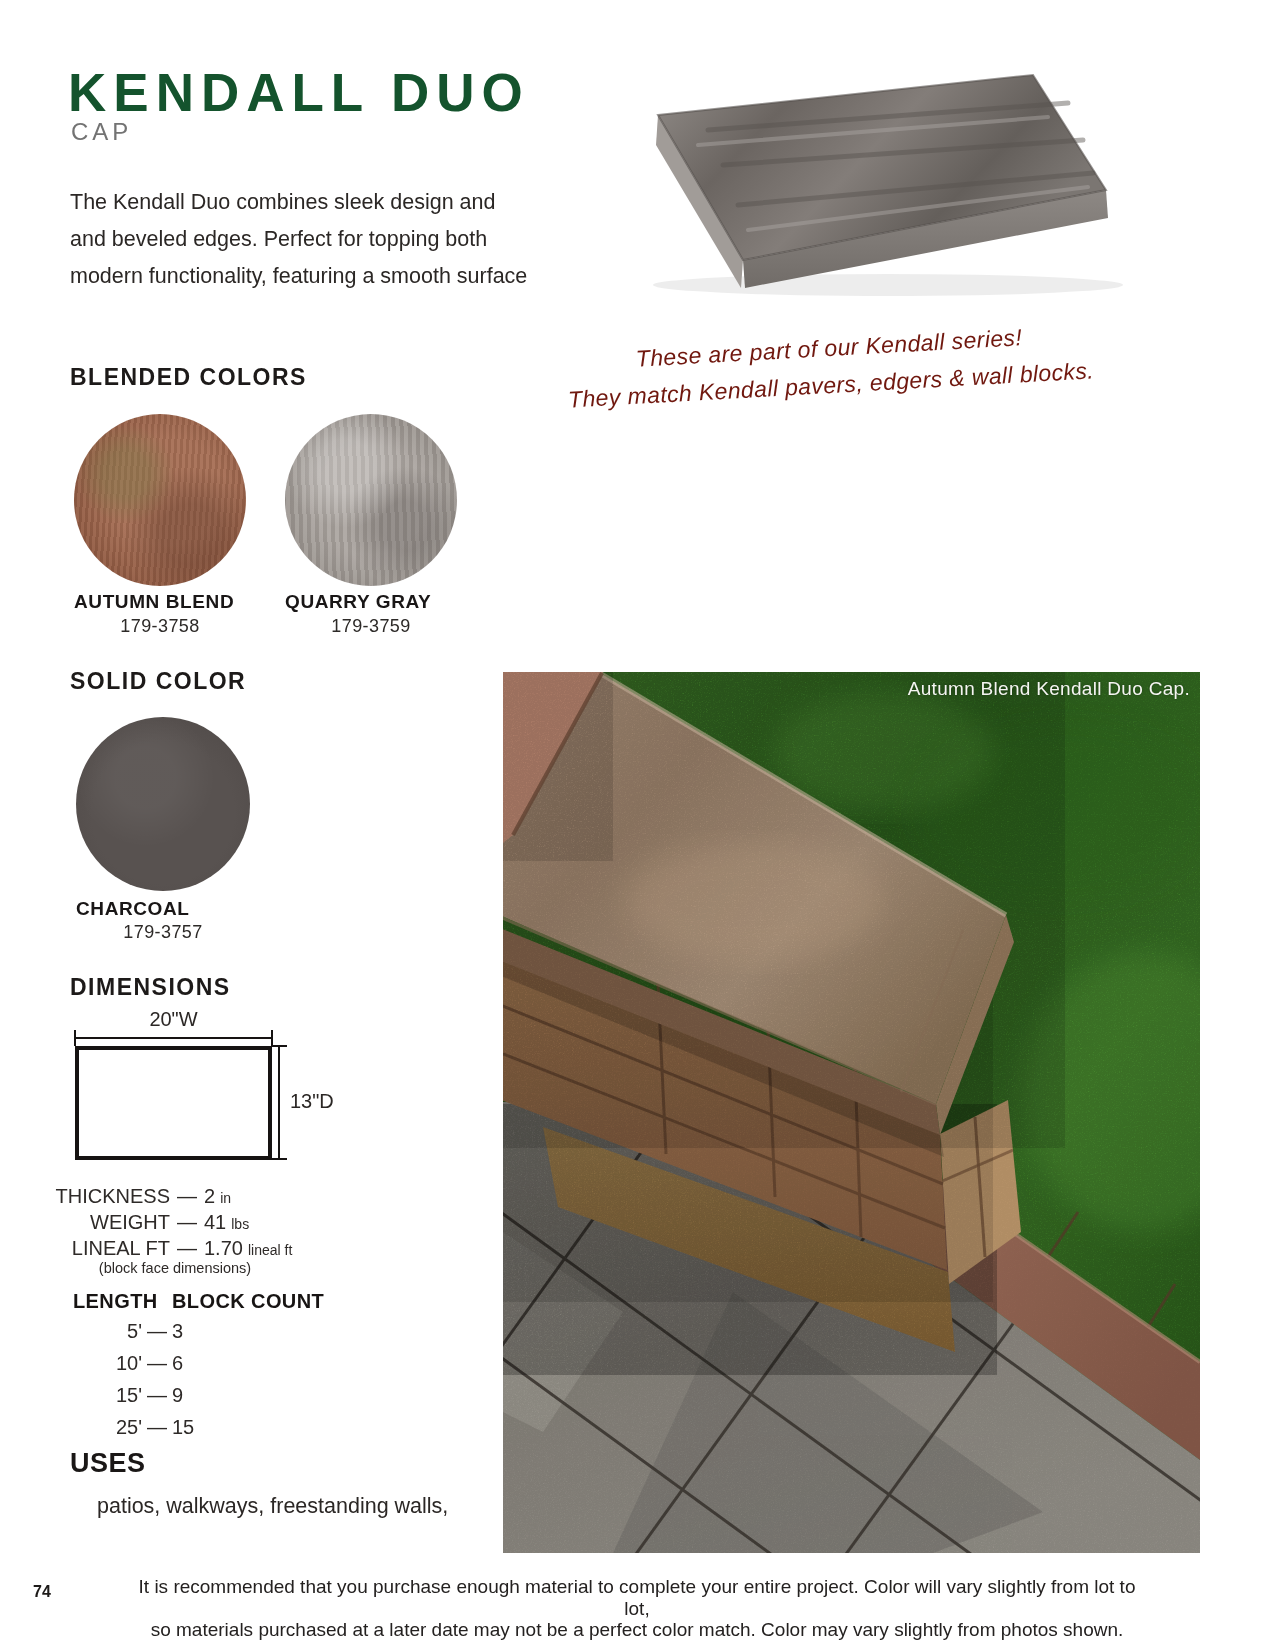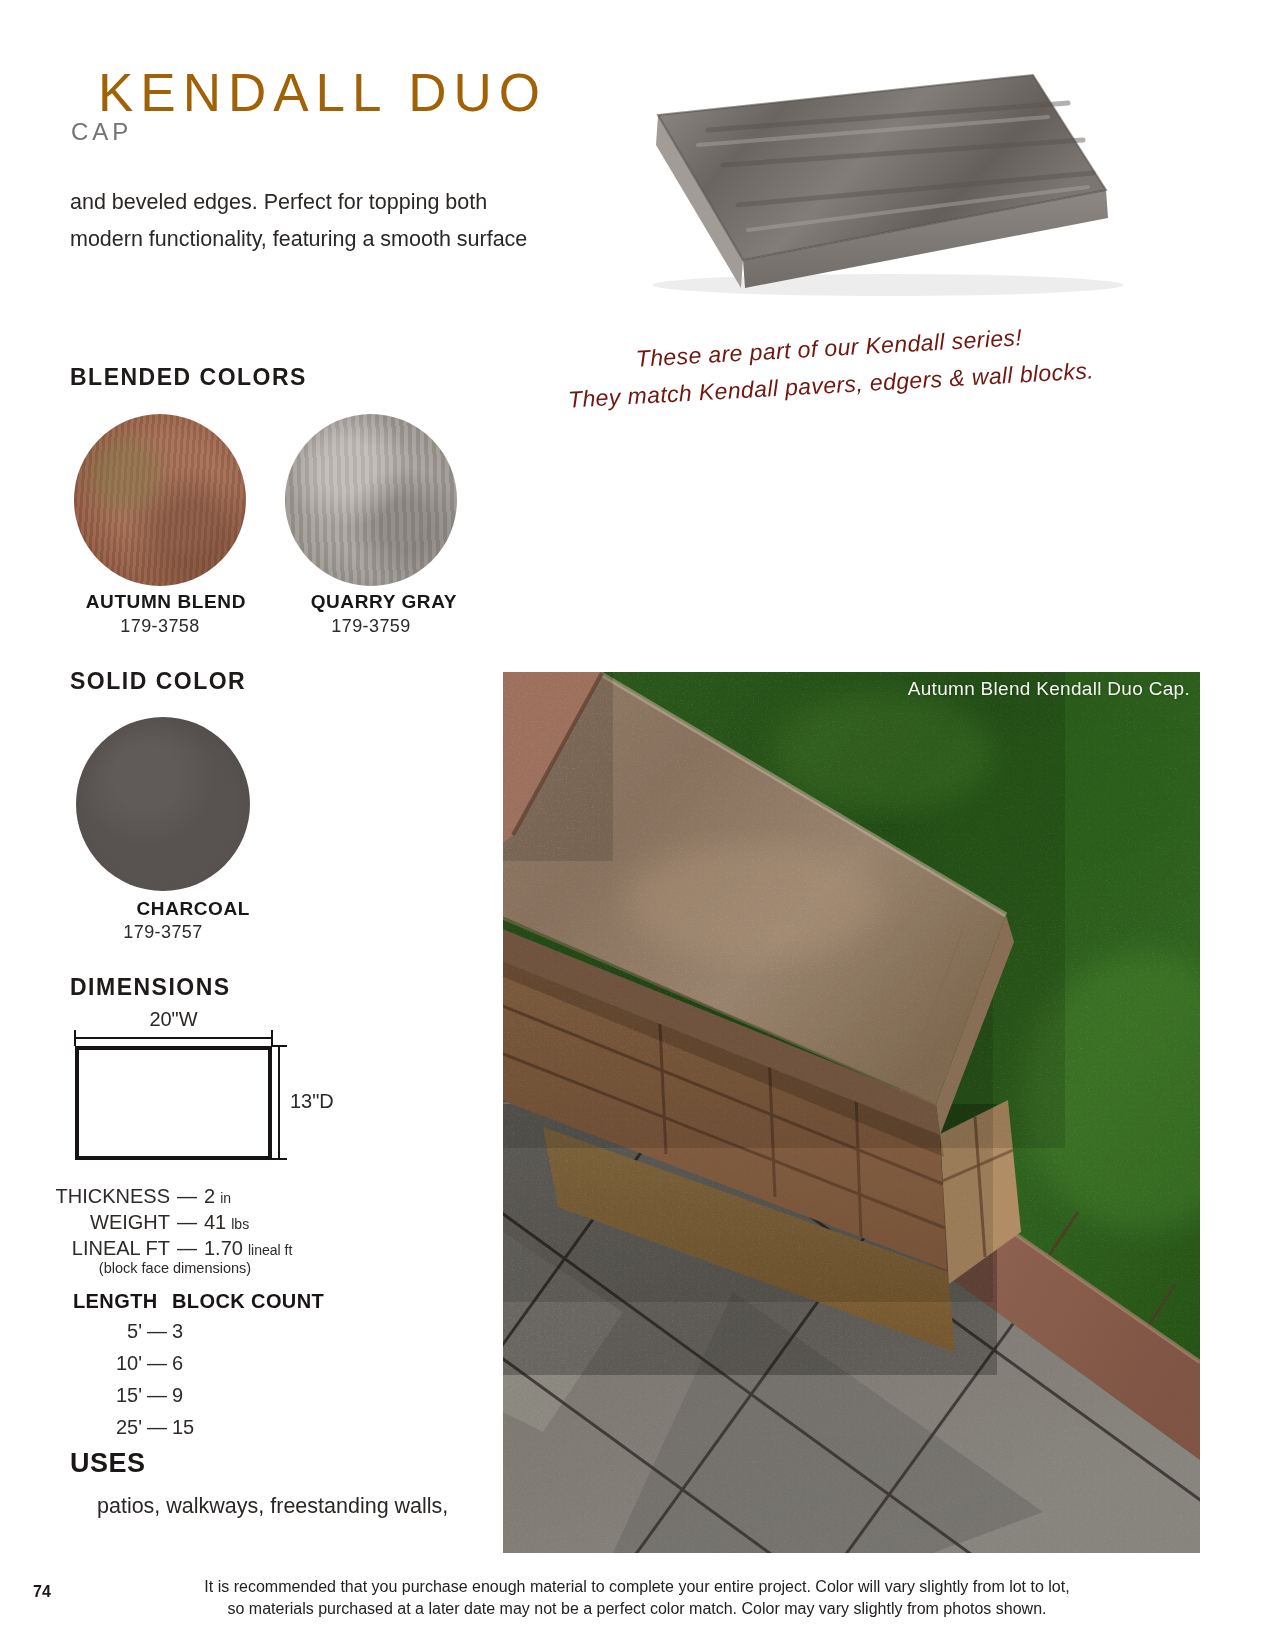--- a/index.html
+++ b/index.html
@@ -1,20 +1,20 @@
 <!DOCTYPE html>
 <html><head>
 <meta charset="utf-8">
 <style>
   html,body{margin:0;padding:0;background:#e8e8e8;}
   #page{position:relative;width:1275px;height:1650px;background:#ffffff;margin:0 auto;
         font-family:"Liberation Sans",sans-serif;color:#2c2927;overflow:hidden;}
   .abs{position:absolute;}
 
-  .title{left:68px;top:62px;font-size:53px;font-weight:400;letter-spacing:7px;color:#a16207;margin-left:30px;}
+  .title{left:68px;top:62px;font-size:53px;font-weight:700;letter-spacing:7px;color:#14532d;}
   .subtitle{left:71px;top:118px;font-size:24px;letter-spacing:4px;color:#737373;}
   .desc{left:70px;top:184px;font-size:21.5px;line-height:37px;color:#2b2725;}
 
   .note{left:530px;top:330px;width:600px;text-align:center;transform:rotate(-3.2deg);
         font-size:23px;line-height:37px;font-style:italic;letter-spacing:.4px;font-weight:500;}
 
   .h-sec{font-size:23px;font-weight:700;letter-spacing:1.5px;color:#1d1a19;}
   .swatch{border-radius:50%;}
   .sw-autumn{left:74px;top:414px;width:172px;height:172px;
      background:
@@ -25,21 +25,21 @@
   .sw-quarry{left:285px;top:414px;width:172px;height:172px;
      background:
        radial-gradient(circle at 35% 30%, rgba(255,255,255,.25) 0 16%, rgba(255,255,255,0) 38%),
        radial-gradient(circle at 70% 65%, rgba(70,64,62,.25) 0 15%, rgba(70,64,62,0) 36%),
        repeating-linear-gradient(88deg, rgba(60,55,52,.12) 0 4px, rgba(255,255,255,.08) 4px 8px),
        radial-gradient(circle at 50% 50%, #aaa49f 0 45%, #97918c 80%, #8a847f 100%);}
   .sw-charcoal{left:76px;top:717px;width:174px;height:174px;
      background:
        radial-gradient(circle at 40% 35%, rgba(255,255,255,.05) 0 20%, rgba(255,255,255,0) 45%),
        radial-gradient(circle at 50% 55%, #585250 0 55%, #4e4846 100%);}
-  .sw-label{font-size:19px;font-weight:700;letter-spacing:.6px;text-align:right;color:#191616;}
+  .sw-label{font-size:19px;font-weight:700;letter-spacing:.6px;text-align:left;color:#191616;}
   .sw-code{font-size:18px;text-align:center;color:#2d2a28;letter-spacing:.4px;}
 
   
   .dim-line{background:#161312;}
   .dim-rect{left:75px;top:1046px;width:197px;height:114px;border:4px solid #161312;box-sizing:border-box;}
   .dim-lab{font-size:20px;color:#2b2725;}
 
   .spec-row{display:flex;align-items:baseline;height:26px;font-size:20px;color:#2e2a28;}
   .spec-label{width:128px;text-align:right;}
   .spec-dash{padding:0 7px;}
@@ -55,30 +55,31 @@
 
   .photo{left:503px;top:672px;width:697px;height:881px;border-radius:16px;}
   .photo svg{display:block;}
   .photo-caption{right:10px;top:6px;font-size:19px;color:#f5f5f2;letter-spacing:.3px;
      text-shadow:0 0 3px rgba(0,0,0,.35);}
 
   .product{left:628px;top:55px;width:510px;height:245px;}
 
   .page-num{left:33px;top:1583px;font-size:16px;font-weight:700;color:#1d1a19;}
   .disclaimer{left:137px;top:1576px;width:1000px;text-align:center;
-     font-size:16px;line-height:21.5px;color:#242120;}
+     font-size:19px;line-height:21.5px;color:#242120;}
 </style>
 </head>
 <body>
 
 <div id="page">
 
   <div class="abs title">KENDALL DUO</div>
   <div class="abs subtitle">CAP</div>
   <div class="abs desc">
+    <div>The Kendall Duo combines sleek design and</div>
     <div>and beveled edges. Perfect for topping both</div>
     <div>modern functionality, featuring a smooth surface</div>
   </div>
 
   <div class="abs product">
     <svg width="510" height="245" viewBox="0 0 510 245">
       <defs>
         <linearGradient id="pTop" x1="0" y1="0" x2="1" y2="0.4">
           <stop offset="0" stop-color="#928d89"></stop>
             <stop offset="0.3" stop-color="#6b6561"></stop>

